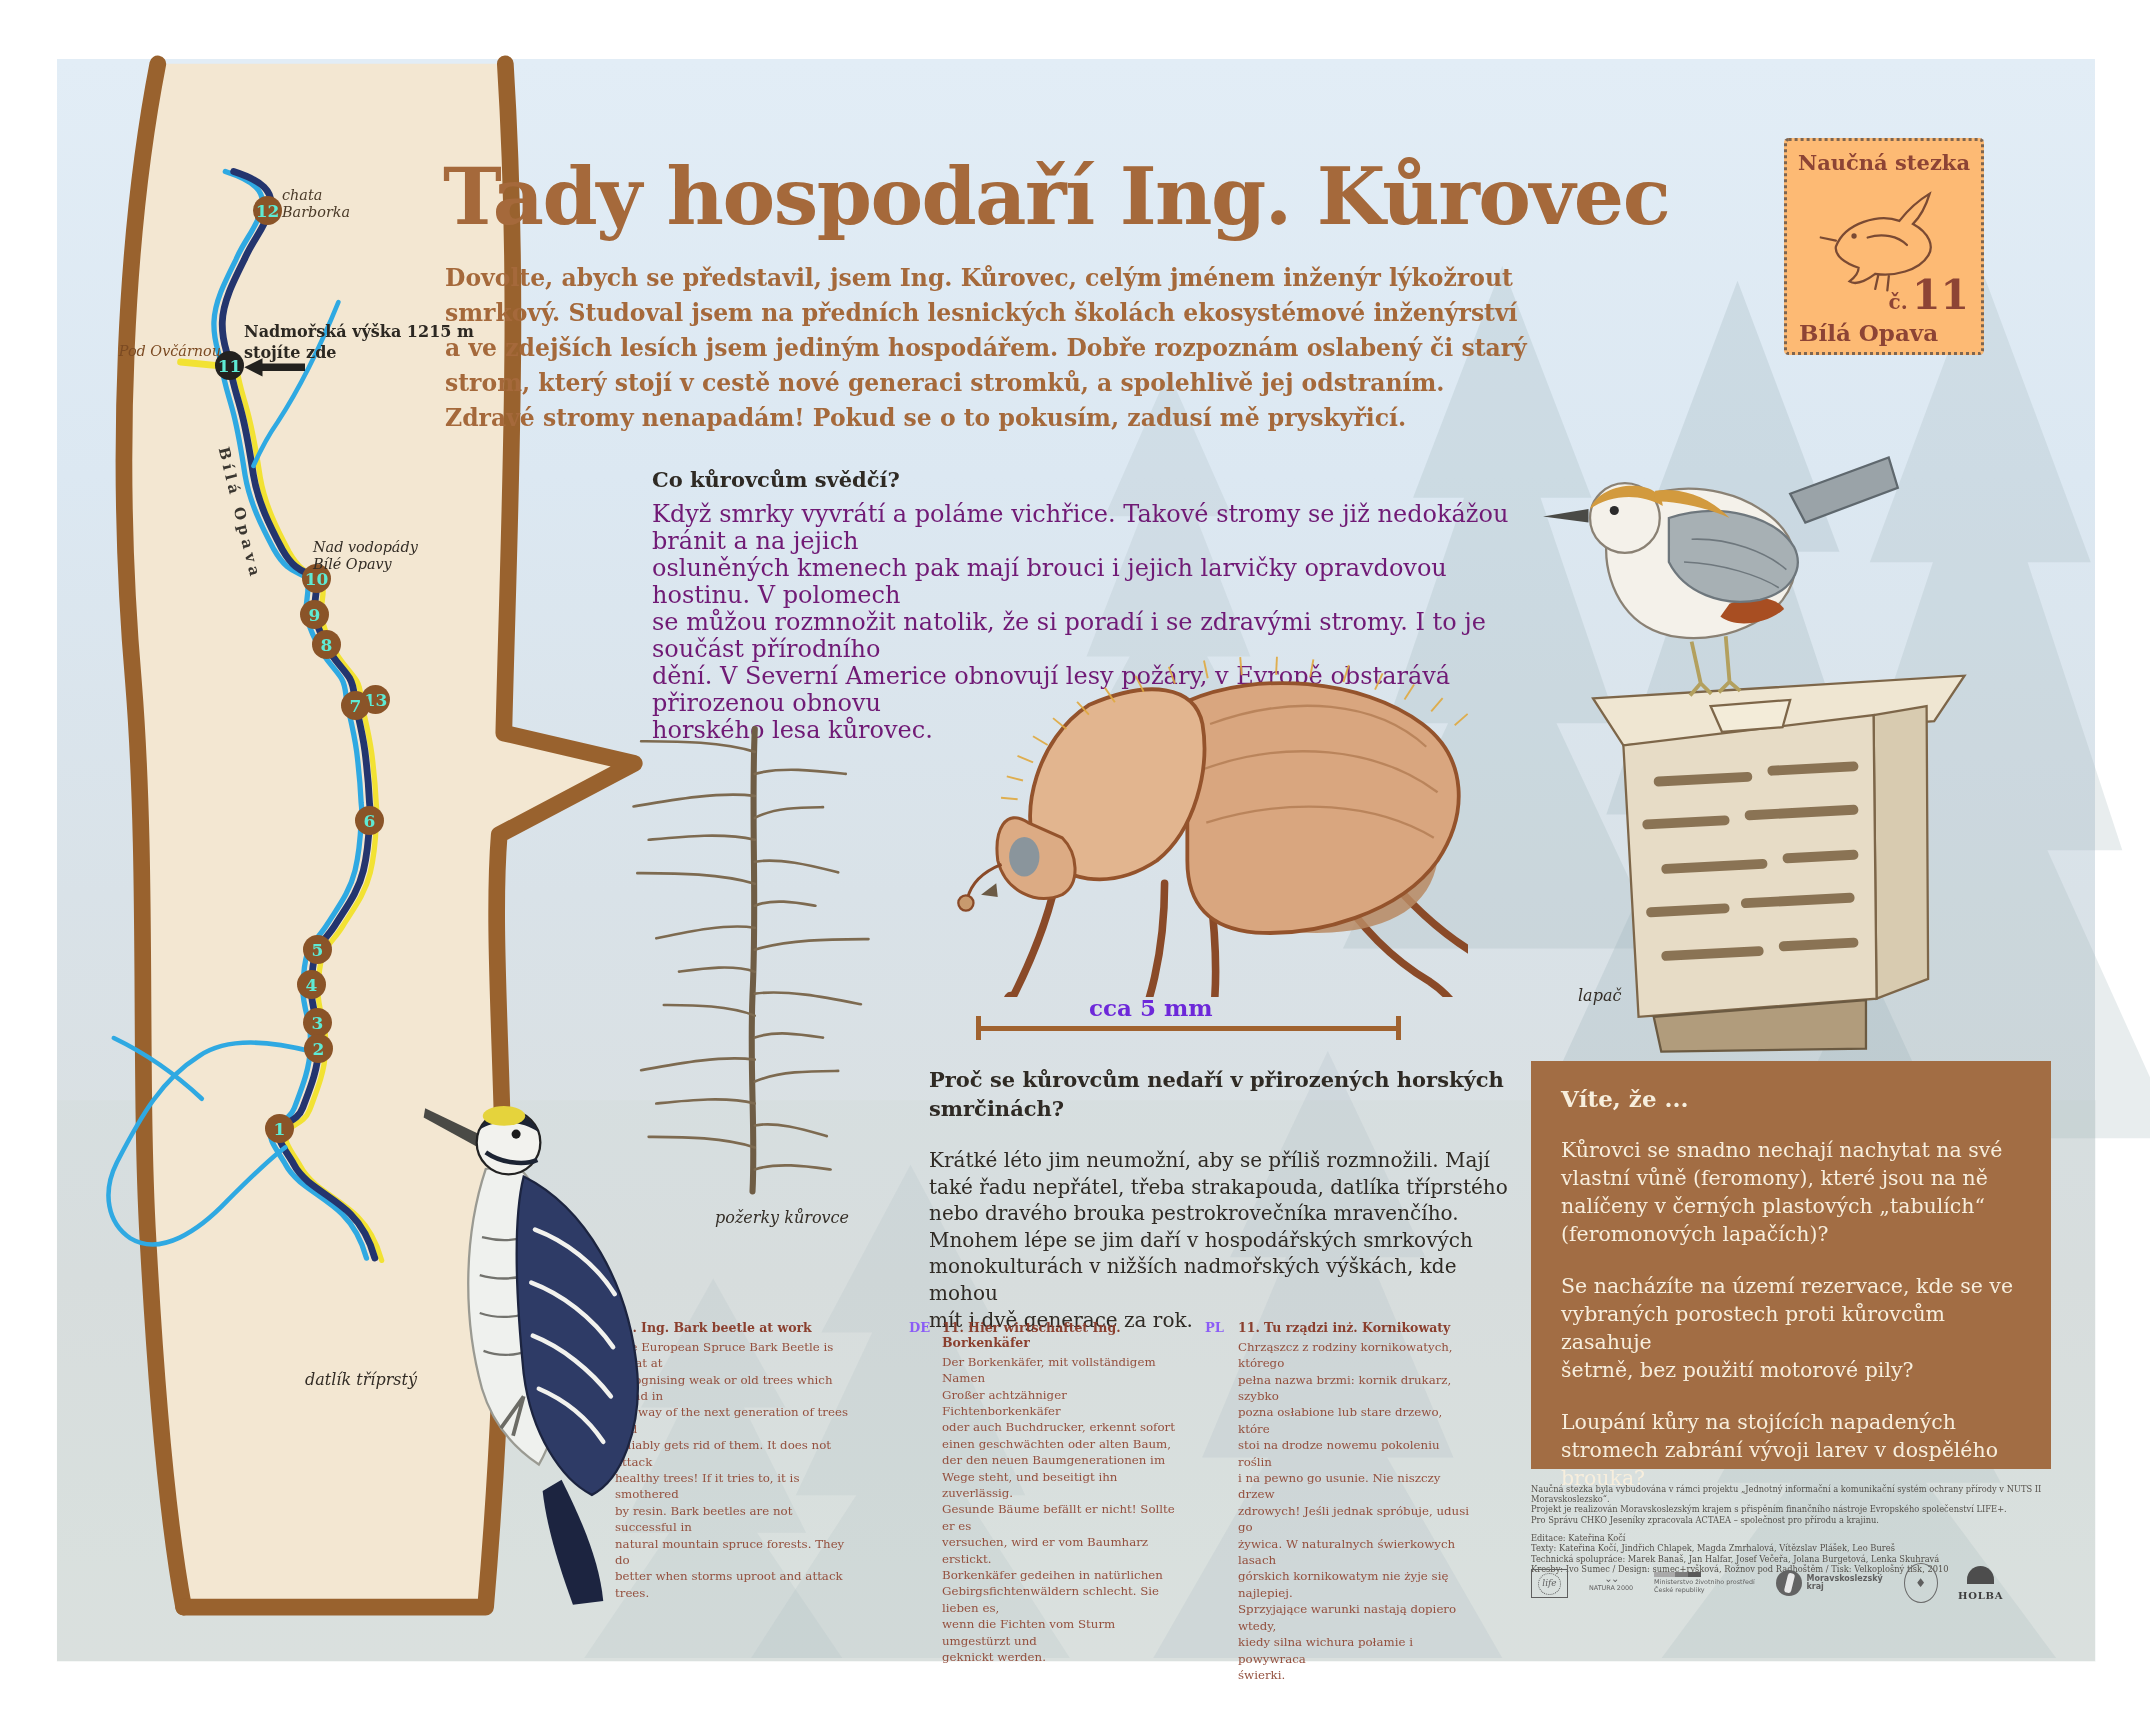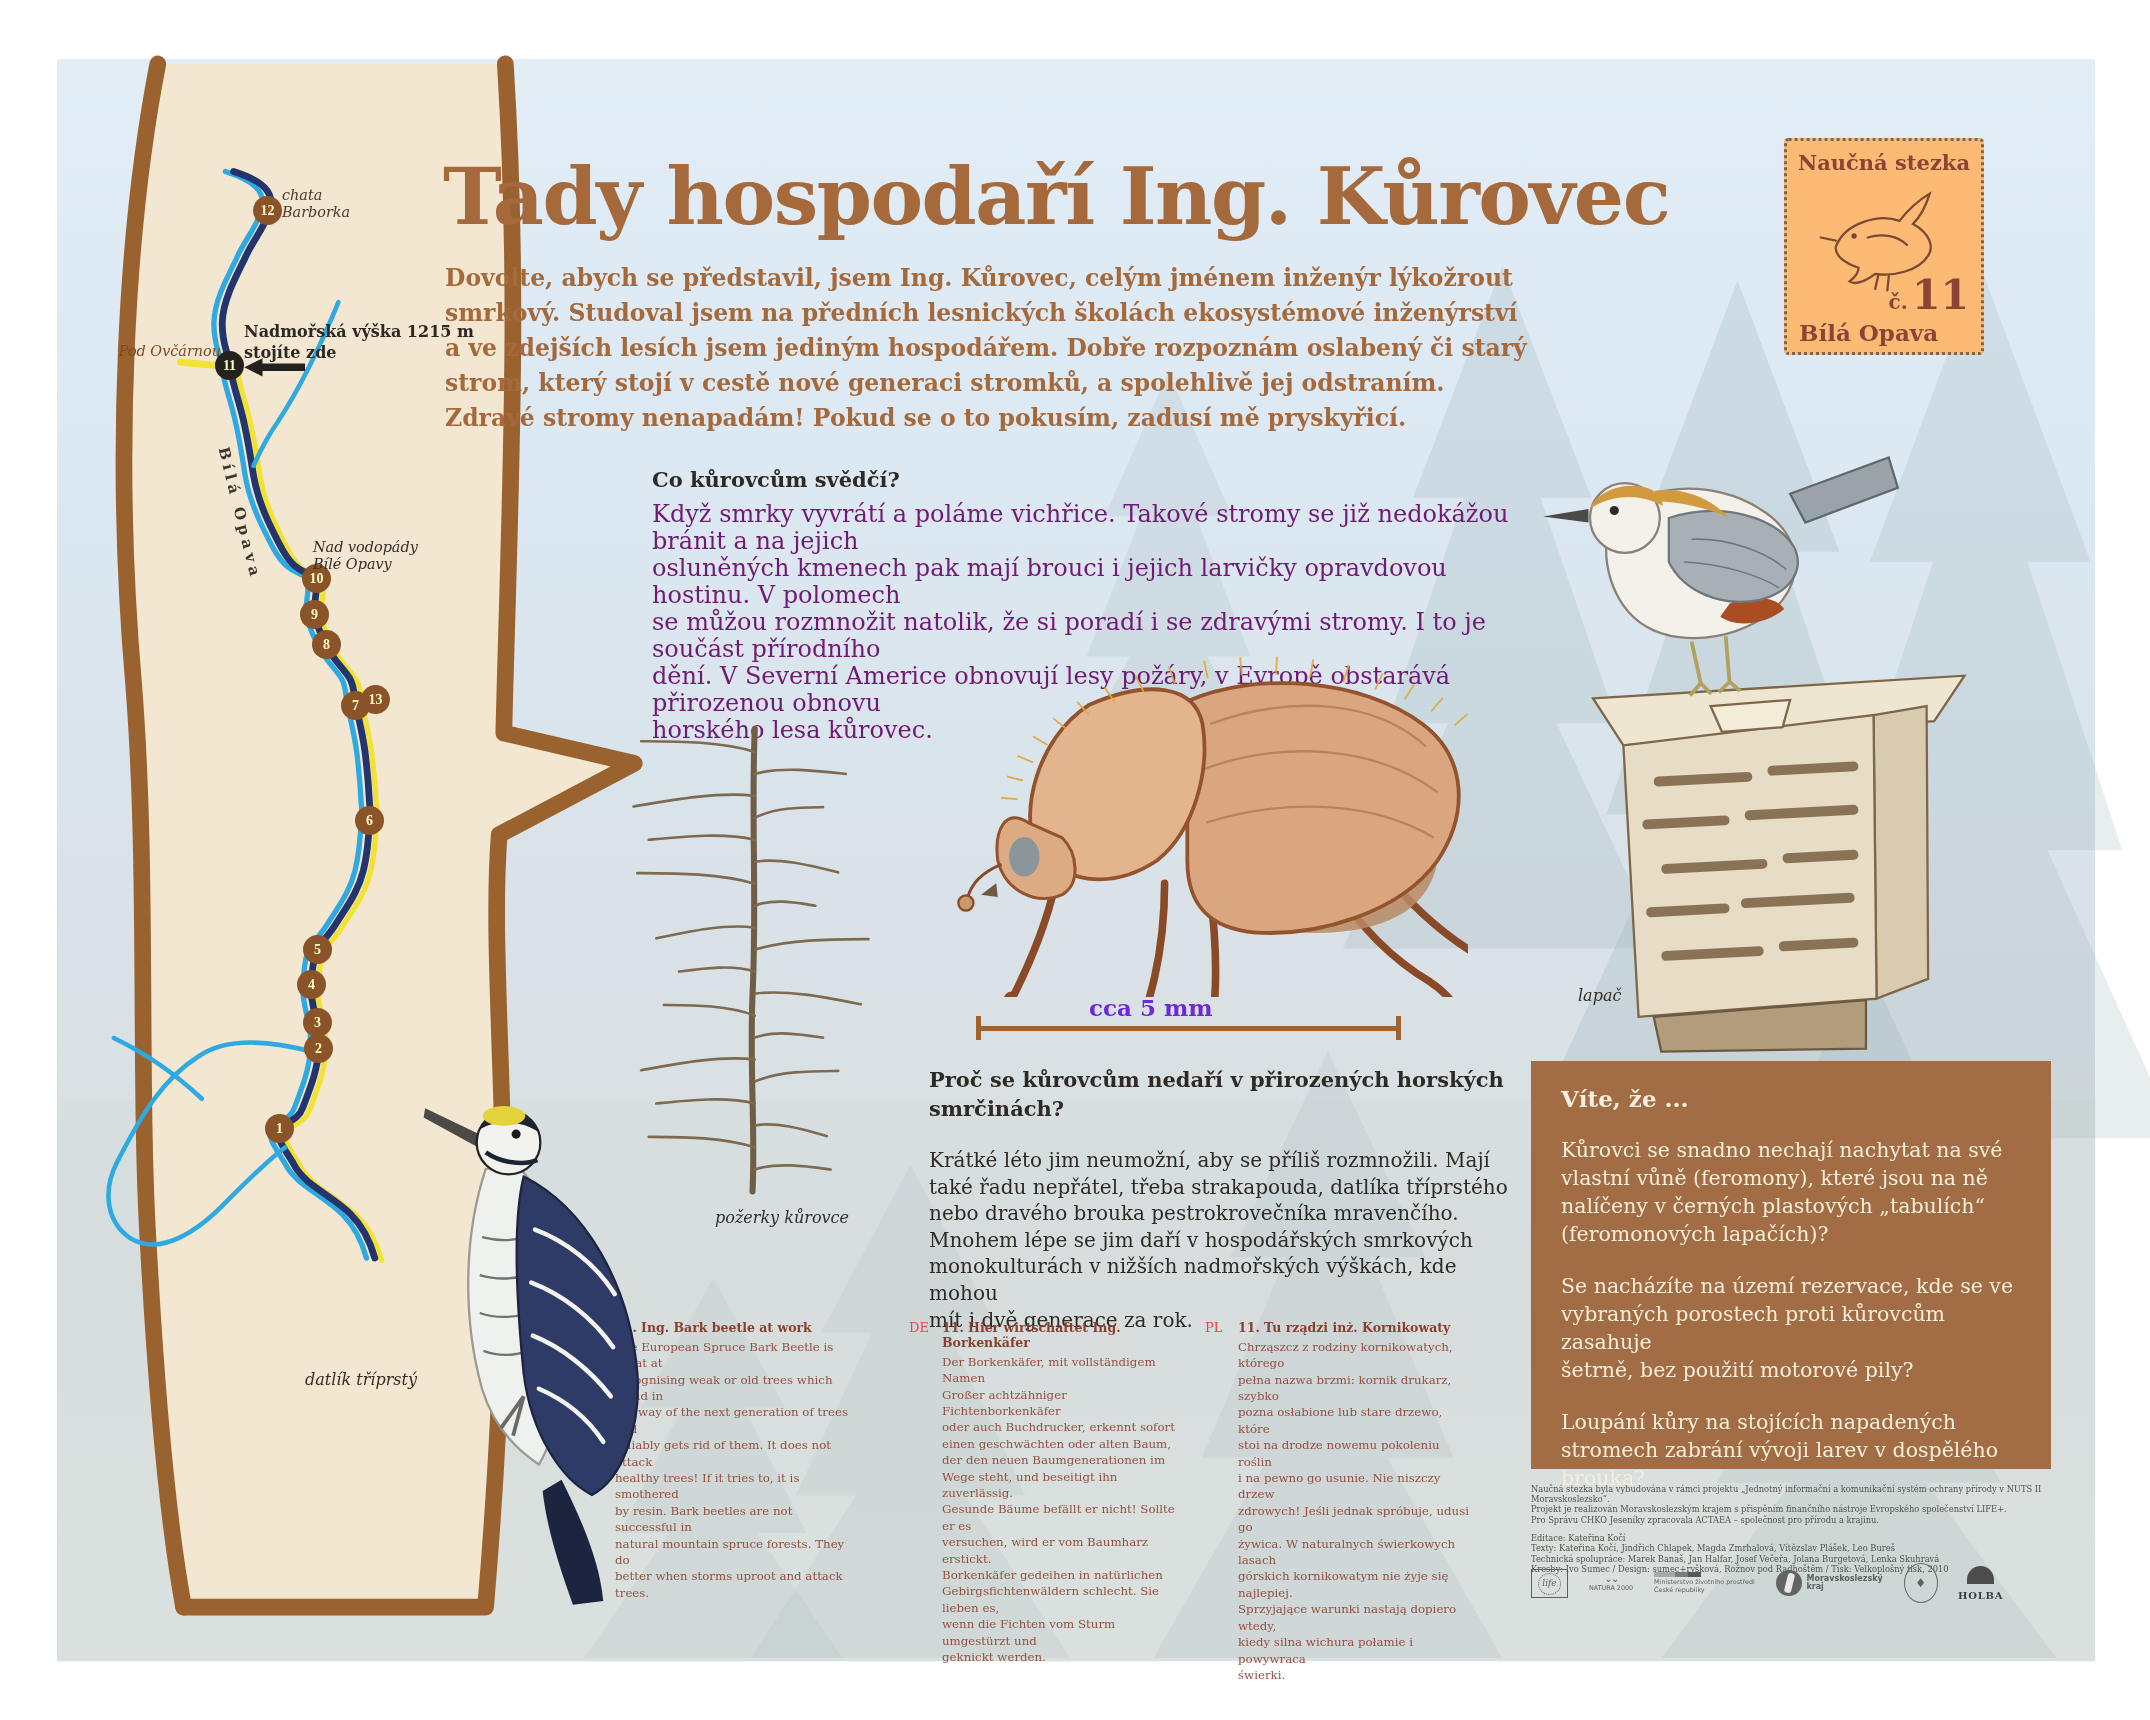--- a/index.html
+++ b/index.html
@@ -39,21 +39,21 @@
   #scale-tick-r{left:1396px;top:1016px;width:5.3px;height:24px;}
 
   #vite{left:1531px;top:1061px;width:520px;height:408px;background:#a26d44;box-sizing:border-box;
         padding:24px 30px;color:#f7eedd;}
   #vite .vite-heading{font-size:23px;font-weight:bold;}
   #vite .vite-item{font-size:20.5px;line-height:28px;margin-top:24px;}
 
   .fcol{top:1320px;width:267px;}
   #col-en{left:582px;} #col-de{left:909px;} #col-pl{left:1205px;}
   .fcol .hdr{display:flex;gap:9px;align-items:baseline;}
-  .fcol .tag{font-size:13px;font-weight:normal;color:#ef4444;width:24px;flex:0 0 24px;}
+  .fcol .tag{font-size:13px;font-weight:bold;color:#8b5cf6;width:24px;flex:0 0 24px;}
   .fcol .ttl{font-size:12.5px;font-weight:bold;color:#8a3f2e;}
   .fcol .bdy{margin-left:33px;margin-top:3.8px;font-size:11.8px;line-height:16.4px;color:#94503e;}
 
   #credits{left:1531px;top:1484px;width:555px;font-size:8.3px;line-height:10.2px;color:#55504a;}
   #credits .grp2{margin-top:8.3px;}
 
   #logos{left:1531px;top:1561px;width:561px;height:44px;display:flex;gap:21px;align-items:center;color:#5f5f5f;}
   .logo{display:flex;align-items:center;gap:4.6px;}
   .logo .txt{font-family:"DejaVu Sans","Liberation Sans",sans-serif;font-size:6.4px;line-height:7.6px;white-space:pre-line;}
   .life-box{width:35px;height:27px;border:1.1px solid #5f5f5f;display:flex;align-items:center;justify-content:center;
@@ -61,22 +61,22 @@
   .life-ring{position:absolute;left:6px;top:3px;width:21px;height:20px;border:1.1px dotted #5f5f5f;border-radius:50%;}
   .seal{width:32px;height:38px;border:1.5px solid #6a6a6a;border-radius:50%;display:flex;align-items:center;justify-content:center;font-size:12px;}
   .holba{width:44px;height:35px;position:relative;display:flex;align-items:flex-end;justify-content:center;}
   .holba .sun{position:absolute;left:8.3px;top:0;width:27px;height:18px;border-radius:27px 27px 0 0;background:#4d4d4d;}
   .holba .wordmark{position:relative;font-weight:bold;font-size:10px;letter-spacing:0.8px;color:#3d3d3d;}
   .msk-mark{width:26px;height:26px;border-radius:50%;background:#636363;position:relative;overflow:hidden;}
   .msk-mark:after{content:"";position:absolute;left:10px;top:3px;width:6.8px;height:20px;background:#e8e8e8;border-radius:3px;transform:rotate(14deg);}
   .min-flag{width:47px;height:5.3px;background:linear-gradient(90deg,#a9a9a9 0 45%,#7c7c7c 45% 72%,#595959 72% 100%);margin-bottom:2.3px;}
   .natura-birds{font-size:10px;letter-spacing:-1.5px;}
 
-  .station{position:absolute;width:29px;height:29px;border-radius:50%;background:#8a5428;color:#fef9c3;
-           font-weight:bold;font-size:14px;display:flex;align-items:center;justify-content:center;z-index:6;font-family:Liberation Serif, serif;}
+  .station{position:absolute;width:29px;height:29px;border-radius:50%;background:#8a5428;color:#5eead4;
+           font-weight:bold;font-size:17px;display:flex;align-items:center;justify-content:center;z-index:6;}
   .station.dark{background:#23221f;}
 
   .map-label{position:absolute;z-index:6;}
   #lbl-hut{left:282px;top:187px;font-style:italic;font-size:14.4px;line-height:16.7px;color:#4a3a28;}
   #lbl-alt{left:244px;top:322px;font-weight:bold;font-size:16px;line-height:20.5px;color:#2c2822;}
   #lbl-pod{left:106px;top:343px;width:115px;text-align:right;font-style:italic;font-size:14.4px;color:#7b4a22;}
   #lbl-river{left:232px;top:445px;font-weight:bold;font-size:15px;letter-spacing:4.6px;color:#3a3630;
              transform:rotate(76deg);transform-origin:0 0;}
   #lbl-falls{left:313px;top:539px;font-style:italic;font-size:14.4px;line-height:17.4px;color:#332d26;}
   #cap-woodpecker{left:305px;top:1370px;}

